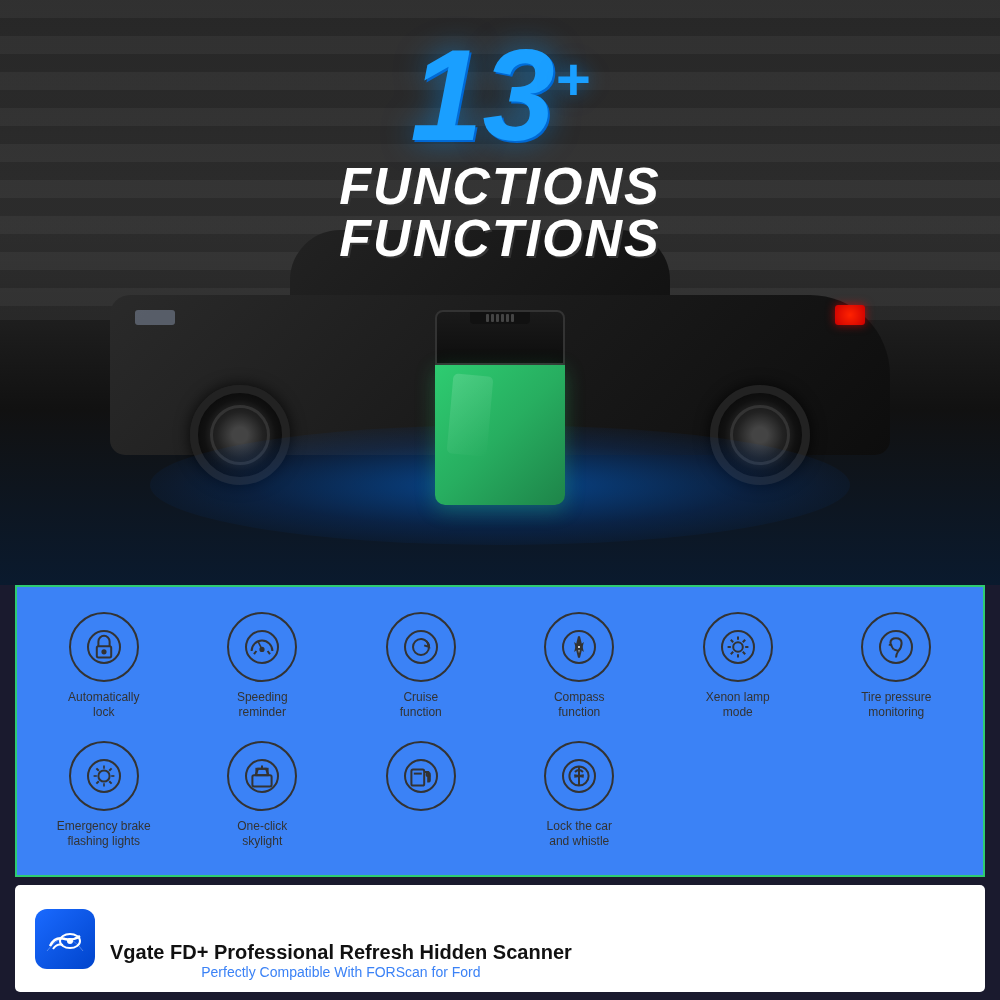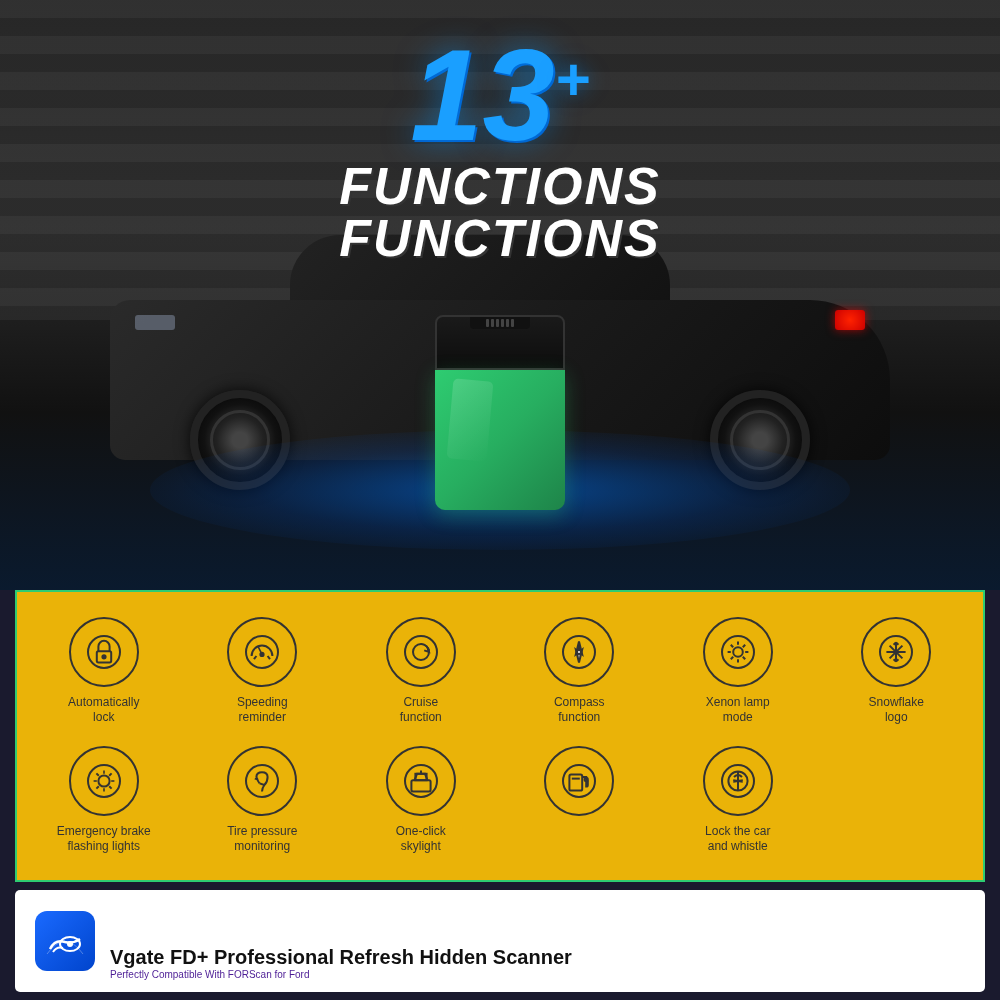--- a/index.html
+++ b/index.html
@@ -260,21 +260,21 @@
       font-weight: 900;
       color: white;
       font-style: italic;
       line-height: 1;
       text-shadow: 2px 2px 0 #333;
       letter-spacing: 2px;
     }
 
     
     .features-section {
-      background: #eab308;
+      background: #3b82f6;
       border: 2px solid #2ecc71;
       margin: 0 15px;
       padding: 20px 10px;
       display: grid;
       grid-template-columns: repeat(6, 1fr);
       grid-template-rows: auto auto;
       gap: 10px 5px;
       flex-shrink: 0;
     }
 
@@ -333,22 +333,23 @@
       margin-top: 44px;
     }
 
     .banner-title {
       font-size: 20px;
       font-weight: bold;
       color: #111;
     }
 
     .banner-subtitle {
-      font-size: 10px;
-      color: #4c1d95;
+      font-size: 14px;
+      color: #3b82f6;
+      text-align: center;
     }
 
     
     .icon-svg {
       width: 40px;
       height: 40px;
     }
   </style>
 </head>
 <body>
@@ -462,35 +463,32 @@
           <line x1="34" y1="25" x2="38" y2="25" stroke="#333"></line>
           <line x1="16" y1="16" x2="19" y2="19" stroke="#333"></line>
           <line x1="34" y1="16" x2="31" y2="19" stroke="#333"></line>
           <line x1="16" y1="34" x2="19" y2="31" stroke="#333"></line>
           <line x1="34" y1="34" x2="31" y2="31" stroke="#333"></line>
         </svg>
       </div>
       <div class="feature-label">Xenon lamp<br>mode</div>
     </div>
 
-    <div class="feature-item">
-      <div class="feature-icon">
-        <svg class="icon-svg" viewBox="0 0 50 50" fill="none" stroke="#333" stroke-width="2.5">
-          <circle cx="25" cy="25" r="20" stroke="#333" fill="none"></circle>
-          <line x1="25" y1="13" x2="25" y2="37" stroke="#333"></line>
-          <line x1="13" y1="25" x2="37" y2="25" stroke="#333"></line>
-          <line x1="17" y1="17" x2="33" y2="33" stroke="#333"></line>
-          <line x1="33" y1="17" x2="17" y2="33" stroke="#333"></line>
-          <line x1="22" y1="16" x2="25" y2="13" stroke="#333"></line>
-            <line x1="28" y1="16" x2="25" y2="13" stroke="#333"></line>
-          <line x1="22" y1="34" x2="25" y2="37" stroke="#333"></line>
-            <line x1="28" y1="34" x2="25" y2="37" stroke="#333"></line>
-        </svg>
-      </div>
-      <div class="feature-label">Snowflake<br>logo</div>
+
+    <div class="feature-item">
+      <div class="feature-icon">
+        <svg class="icon-svg" viewBox="0 0 50 50" fill="none" stroke="#333" stroke-width="2.5">
+          <circle cx="25" cy="25" r="20" stroke="#333" fill="none"></circle>
+          <path d="M18 20 Q18 14 25 14 Q32 14 32 20 Q32 26 28 30 Q25 34 25 38" stroke="#333" fill="none"></path>
+          <path d="M18 20 Q20 26 22 28" stroke="#333" fill="none"></path>
+          <line x1="22" y1="28" x2="28" y2="30" stroke="#333"></line>
+          <line x1="16" y1="22" x2="20" y2="23" stroke="#333"></line>
+        </svg>
+      </div>
+      <div class="feature-label">Tire pressure<br>monitoring</div>
     </div>
 
     <div class="feature-item">
       <div class="feature-icon">
         <svg class="icon-svg" viewBox="0 0 50 50" fill="none" stroke="#333" stroke-width="2.5">
           <circle cx="25" cy="25" r="20" stroke="#333" fill="none"></circle>
           <circle cx="25" cy="25" r="7" stroke="#333" fill="none"></circle>
           <line x1="25" y1="12" x2="25" y2="16" stroke="#333" stroke-width="2"></line>
           <line x1="25" y1="34" x2="25" y2="38" stroke="#333" stroke-width="2"></line>
           <line x1="12" y1="25" x2="16" y2="25" stroke="#333" stroke-width="2"></line>
@@ -501,33 +499,20 @@
           <line x1="34.5" y1="34.5" x2="31.5" y2="31.5" stroke="#333"></line>
         </svg>
       </div>
       <div class="feature-label">Emergency brake<br>flashing lights</div>
     </div>
 
     <div class="feature-item">
       <div class="feature-icon">
         <svg class="icon-svg" viewBox="0 0 50 50" fill="none" stroke="#333" stroke-width="2.5">
           <circle cx="25" cy="25" r="20" stroke="#333" fill="none"></circle>
-          <path d="M18 20 Q18 14 25 14 Q32 14 32 20 Q32 26 28 30 Q25 34 25 38" stroke="#333" fill="none"></path>
-          <path d="M18 20 Q20 26 22 28" stroke="#333" fill="none"></path>
-          <line x1="22" y1="28" x2="28" y2="30" stroke="#333"></line>
-          <line x1="16" y1="22" x2="20" y2="23" stroke="#333"></line>
-        </svg>
-      </div>
-      <div class="feature-label">Tire pressure<br>monitoring</div>
-    </div>
-
-    <div class="feature-item">
-      <div class="feature-icon">
-        <svg class="icon-svg" viewBox="0 0 50 50" fill="none" stroke="#333" stroke-width="2.5">
-          <circle cx="25" cy="25" r="20" stroke="#333" fill="none"></circle>
           <rect x="13" y="24" width="24" height="14" rx="2" stroke="#333" fill="none"></rect>
           <path d="M17 24 L20 16 L30 16 L33 24" stroke="#333" fill="none"></path>
           <rect x="18" y="16" width="14" height="8" stroke="#333" fill="none"></rect>
           <line x1="25" y1="16" x2="25" y2="12" stroke="#333"></line>
         </svg>
       </div>
       <div class="feature-label">One-click<br>skylight</div>
     </div>
 
     <div class="feature-item">

